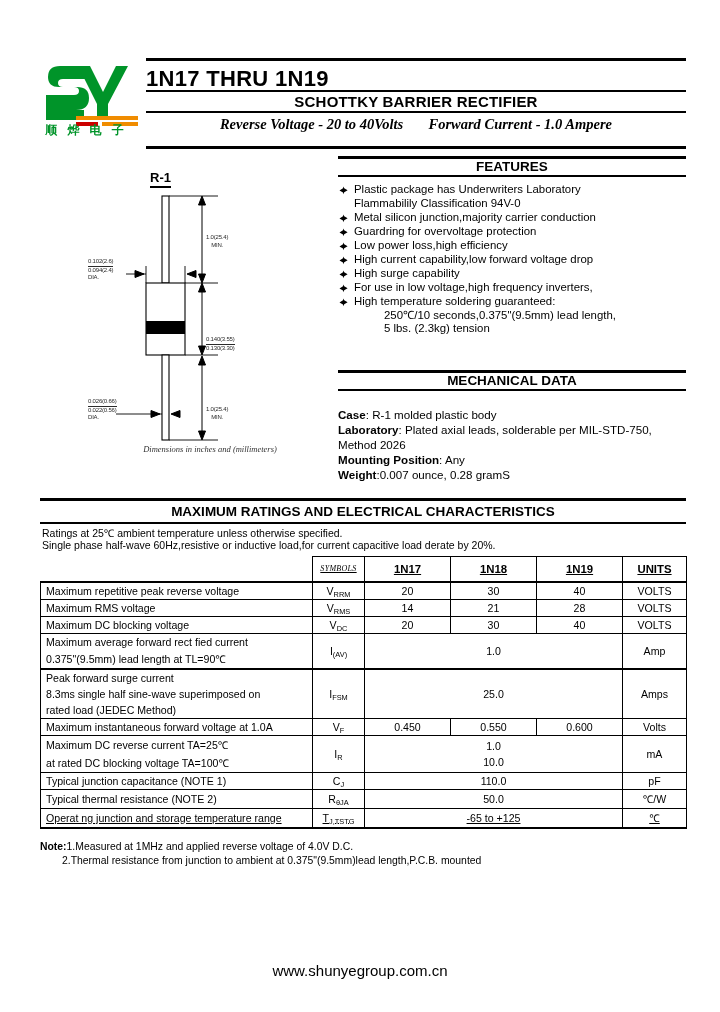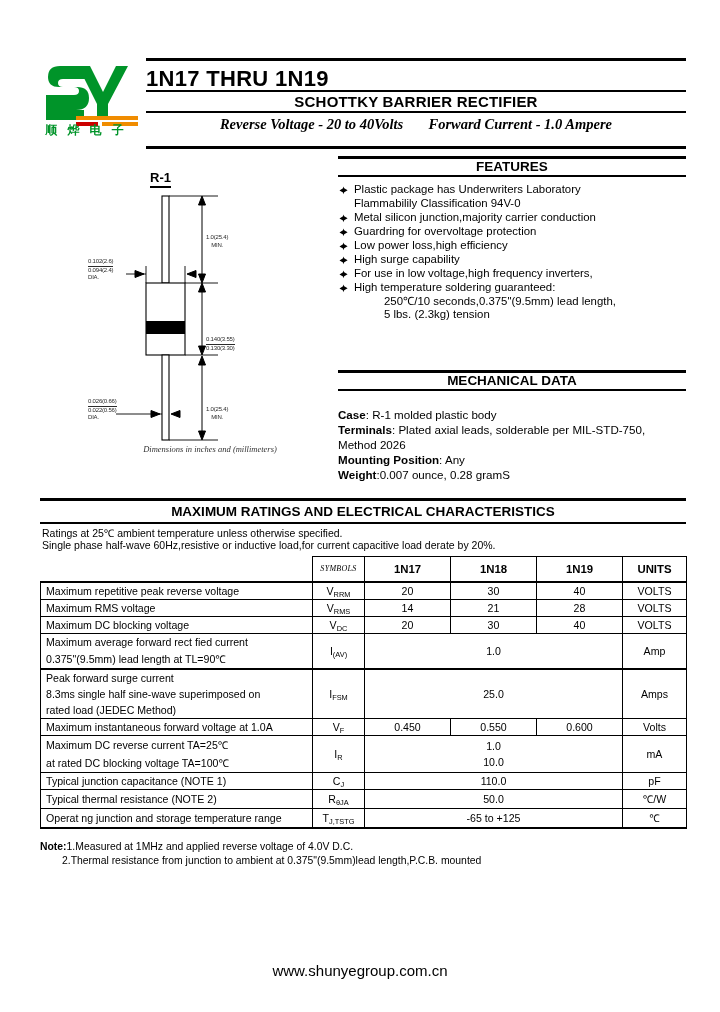--- a/index.html
+++ b/index.html
@@ -70,21 +70,21 @@
   .c-sym{width:52px;text-align:center;}
   .c-v{width:86px;text-align:center;}
   .c-u{width:64px;text-align:center;}
   .cell{padding:2px 5px;}
   .cell.ctr{text-align:center;padding:2px 2px;}
   .throw td{font-weight:bold;font-size:11.4px;height:24px;}
   .throw .symhd{font-family:"Liberation Serif",serif;font-style:italic;
      font-weight:normal;font-size:8px;letter-spacing:.3px;}
   .sub{font-size:7.4px;vertical-align:baseline;position:relative;top:2px;}
   .thick-top{border-top-width:2.5px !important;}
-  .thick-bot{border-bottom-width:2.5px !important;}
+  .thick-bot{border-bottom-width:2.5px !important;text-decoration:underline;}
 
   .notes{position:absolute;left:40px;top:840px;width:646px;font-size:10.4px;
      line-height:13.5px;}
   .notes .n1{font-weight:bold;}
   .notes .n2{padding-left:22px;}
 
   .footer{position:absolute;left:0;top:962px;width:720px;text-align:center;
      font-size:15px;}
 </style>
 </head>
@@ -226,20 +226,26 @@
         <li>
           <span class="bullet"><svg width="9" height="9" viewBox="0 0 9 9">
               <path d="M0.5 4.5 L4 2.2 L4.4 0.6 L5.2 2.2 L8.6 4.2 L5.2 6.3 L4.4 8.2 L4 6.4 Z" fill="#000"></path>
             </svg></span>
           <span class="cont">Low power loss,high efficiency</span>
         </li>
         <li>
           <span class="bullet"><svg width="9" height="9" viewBox="0 0 9 9">
               <path d="M0.5 4.5 L4 2.2 L4.4 0.6 L5.2 2.2 L8.6 4.2 L5.2 6.3 L4.4 8.2 L4 6.4 Z" fill="#000"></path>
             </svg></span>
+          <span class="cont">High current capability,low forward voltage drop</span>
+        </li>
+        <li>
+          <span class="bullet"><svg width="9" height="9" viewBox="0 0 9 9">
+              <path d="M0.5 4.5 L4 2.2 L4.4 0.6 L5.2 2.2 L8.6 4.2 L5.2 6.3 L4.4 8.2 L4 6.4 Z" fill="#000"></path>
+            </svg></span>
           <span class="cont">High surge capability</span>
         </li>
         <li>
           <span class="bullet"><svg width="9" height="9" viewBox="0 0 9 9">
               <path d="M0.5 4.5 L4 2.2 L4.4 0.6 L5.2 2.2 L8.6 4.2 L5.2 6.3 L4.4 8.2 L4 6.4 Z" fill="#000"></path>
             </svg></span>
           <span class="cont">For use in low voltage,high frequency inverters,</span>
         </li>
         <li>
           <span class="bullet"><svg width="9" height="9" viewBox="0 0 9 9">
@@ -251,21 +257,21 @@
         </li>
       </ul>
   </div>
 
   <div class="mech panel">
     <div class="panel-rule"></div>
     <div class="panel-hd">MECHANICAL DATA</div>
     <div class="panel-rule"></div>
     <div class="body" id="mech-body">
         <div><b>Case</b>: <span>R-1 molded plastic body</span></div>
-        <div><b>Terminals</b>: <span>Plated axial leads, solderable per MIL-STD-750,</span></div>
+        <div><b>Laboratory</b>: <span>Plated axial leads, solderable per MIL-STD-750,</span></div>
         <div><span>Method 2026</span></div>
         <div><b>Mounting Position</b>: <span>Any</span></div>
         <div><b>Weight</b>:<span>0.007 ounce, 0.28 gramS</span></div>
       </div>
   </div>
 
   <div class="ratings">
     <div class="rt-top"></div>
     <div class="rt-hd">MAXIMUM RATINGS AND ELECTRICAL CHARACTERISTICS</div>
     <div class="rt-rule"></div>

